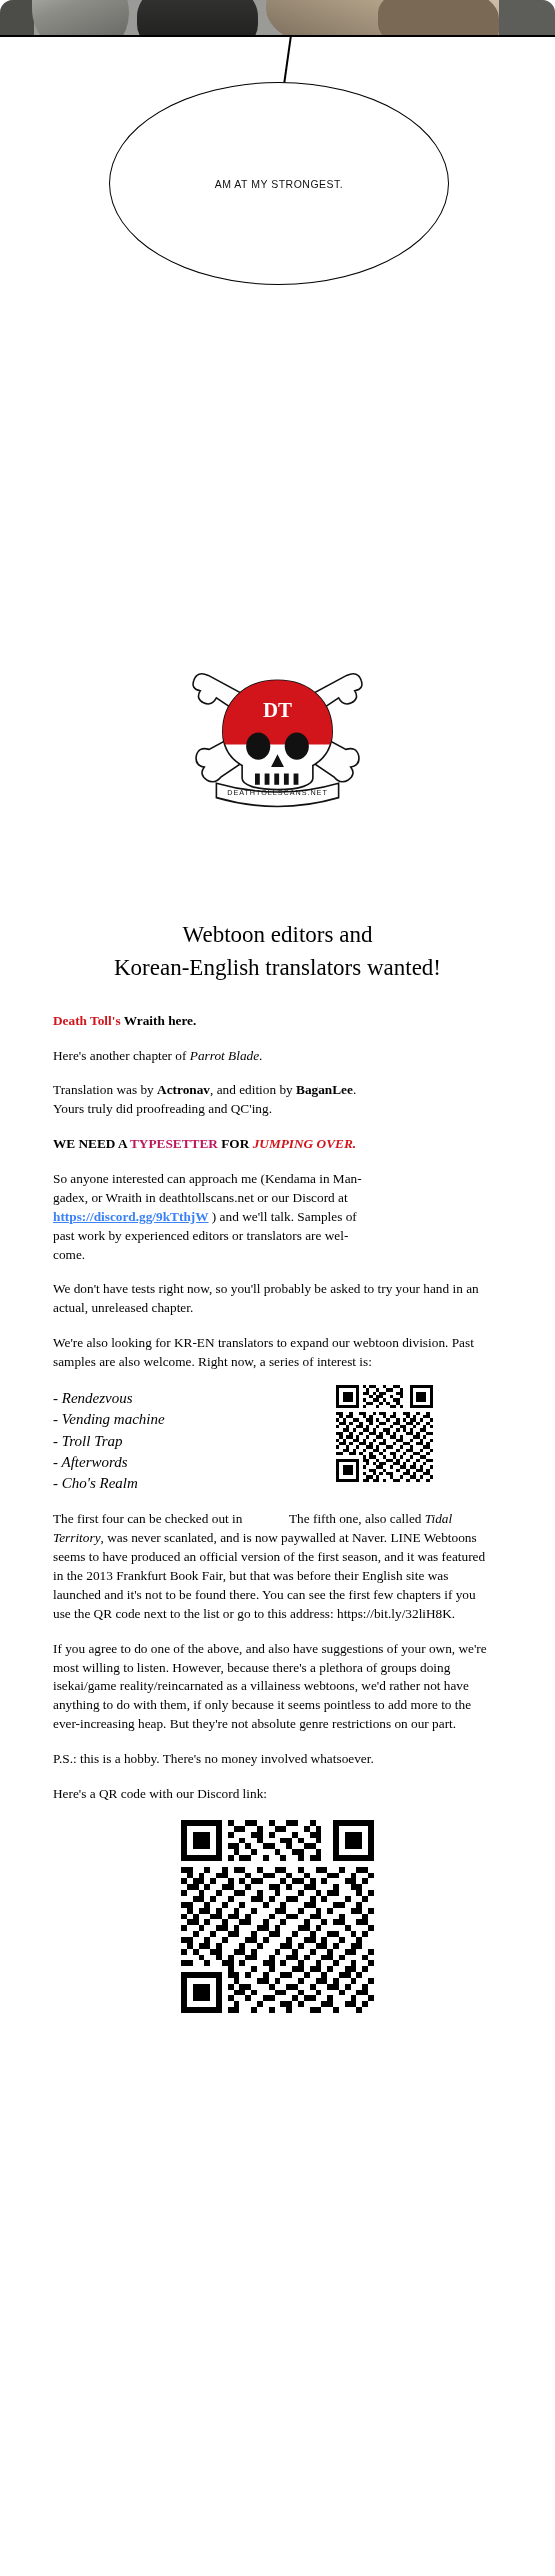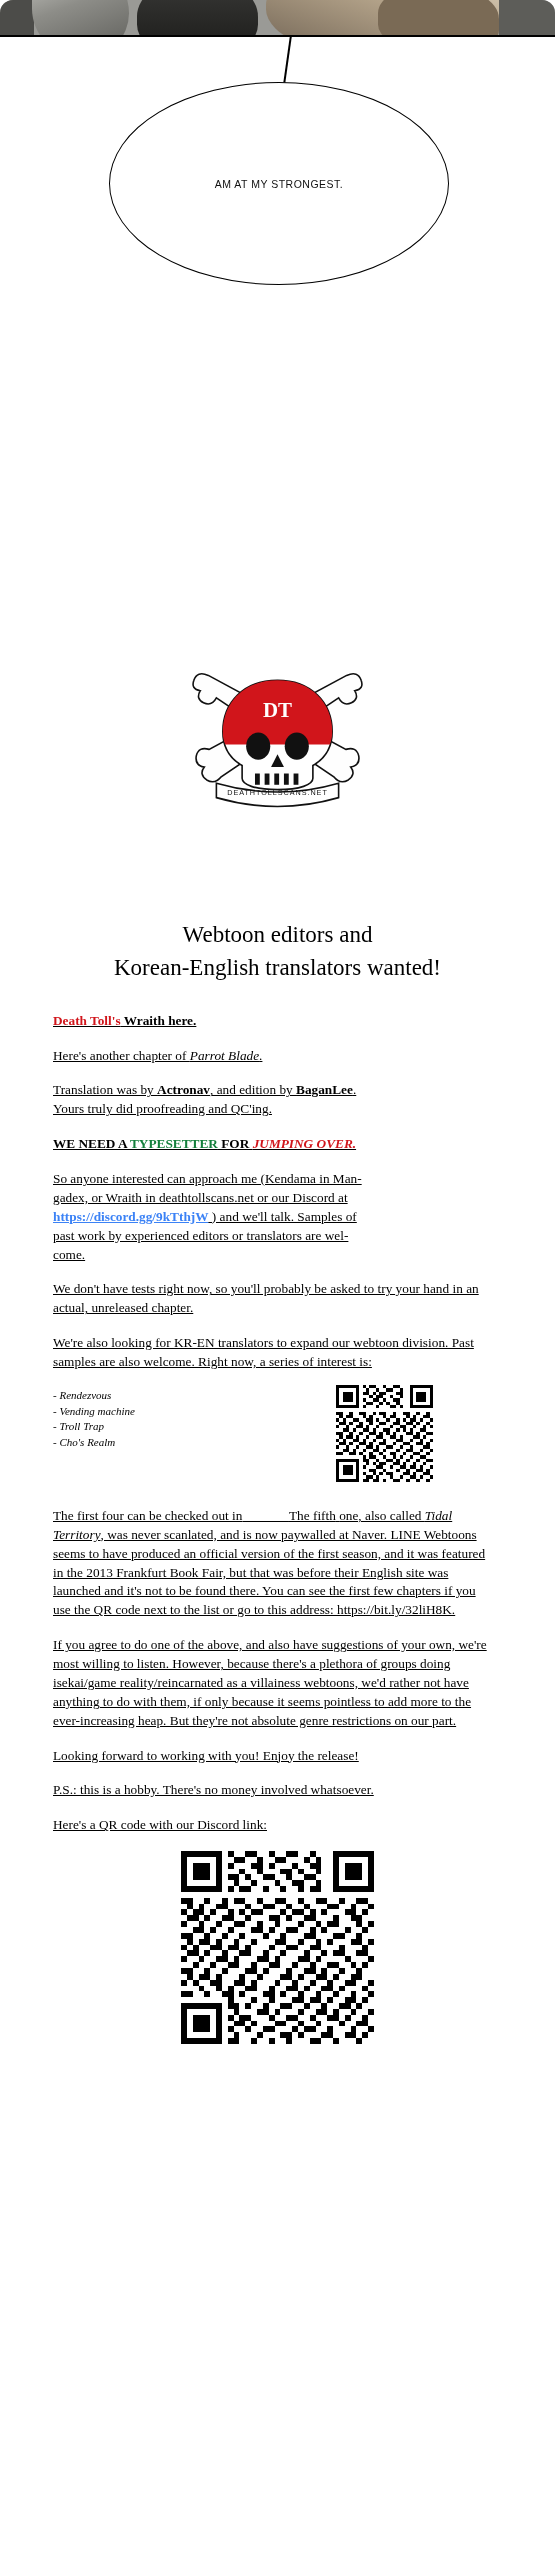--- a/index.html
+++ b/index.html
@@ -124,39 +124,38 @@
     margin: 16px 0 27px 0;
   }
   .body-col {
     margin: 0 auto;
     width: 449px;
     font-size: 13.3px;
     line-height: 1.42;
   }
   .body-col p {
     margin: 0 8px 16px 0;
-    text-decoration: underline;
   }
   .red-bold { color: #d1151b; font-weight: bold; }
-  .green-bold { color: #15803d; font-weight: bold; }
+  .green-bold { color: #be185d; font-weight: bold; }
   .bold { font-weight: bold; }
   .ital { font-style: italic; }
   .red-ital-bold { color: #d1151b; font-style: italic; font-weight: bold; }
   .linkred { color: #3b82f6; font-weight: bold; }
   .caps { font-weight: bold; }
 
   .list-qr-row {
     position: relative;
     margin: 0 0 16px 0;
     min-height: 103px;
   }
   .series-list {
     font-style: italic;
     line-height: 1.42;
-    font-size: 11px;
+    font-size: 15px;
   }
   .qr-inline {
     position: absolute;
     right: 69px; top: -3.2px;
     width: 97px; height: 97px;
   }
   .sign {
     text-align: right;
     line-height: 1.42;
     margin: 0 0 16px 0;
@@ -245,20 +244,21 @@
 
       <p>We don't have tests right now, so you'll probably be asked to try your hand in an actual, unreleased chapter.</p>
 
       <p>We're also looking for KR-EN translators to expand our webtoon division. Past samples are also welcome. Right now, a series of interest is:</p>
 
       <div class="list-qr-row">
         <div class="series-list">
           <div>- Rendezvous</div>
           <div>- Vending machine</div>
           <div>- Troll Trap</div>
+          <div>- Afterwords</div>
           <div>- Cho's Realm</div>
         </div>
         <div class="qr-inline">
           <svg class="qr" viewBox="0 0 29 29" width="97" height="97" aria-hidden="true">
             <rect width="29" height="29" fill="#fff"></rect>
             <g fill="#000">
               <rect x="0" y="0" width="7" height="1"></rect>
                 <rect x="0" y="6" width="7" height="1"></rect>
               <rect x="0" y="0" width="1" height="7"></rect>
                 <rect x="6" y="0" width="1" height="7"></rect>
@@ -480,21 +480,20 @@
                 <rect x="27" y="28" width="1" height="1"></rect>
             </g>
           </svg>
         </div>
       </div>
 
       <p><span>The first four can be checked out in</span><span>&nbsp;&nbsp;&nbsp;&nbsp;&nbsp;&nbsp;&nbsp;&nbsp;&nbsp;&nbsp;&nbsp;&nbsp;&nbsp;&nbsp;</span><span>The fifth</span> <span>one, also called </span><span class="ital">Tidal Territory</span><span>, was never scanlated, and is now paywalled at Naver. LINE Webtoons seems to have produced an official version of the first season, and it was featured in the 2013 Frankfurt Book Fair, but that was before their English site was launched and it's not to be found there. You can see the first few chapters if you use the QR code next to the list or go to this address: https://bit.ly/32liH8K.</span></p>
 
       <p>If you agree to do one of the above, and also have suggestions of your own, we're most willing to listen. However, because there's a plethora of groups doing isekai/game reality/reincarnated as a villainess webtoons, we'd rather not have anything to do with them, if only because it seems pointless to add more to the ever-increasing heap. But they're not absolute genre restrictions on our part.</p>
 
-      <p>Looking forward to working with you! Enjoy the release!</p>
 
 
       <p>P.S.: this is a hobby. There's no money involved whatsoever.</p>
 
       <p>Here's a QR code with our Discord link:</p>
 
       <div class="qr-big-wrap">
         <svg class="qr qr-big" viewBox="0 0 33 33" width="193" height="193" aria-hidden="true">
           <rect width="33" height="33" fill="#fff"></rect>
           <g fill="#000">

